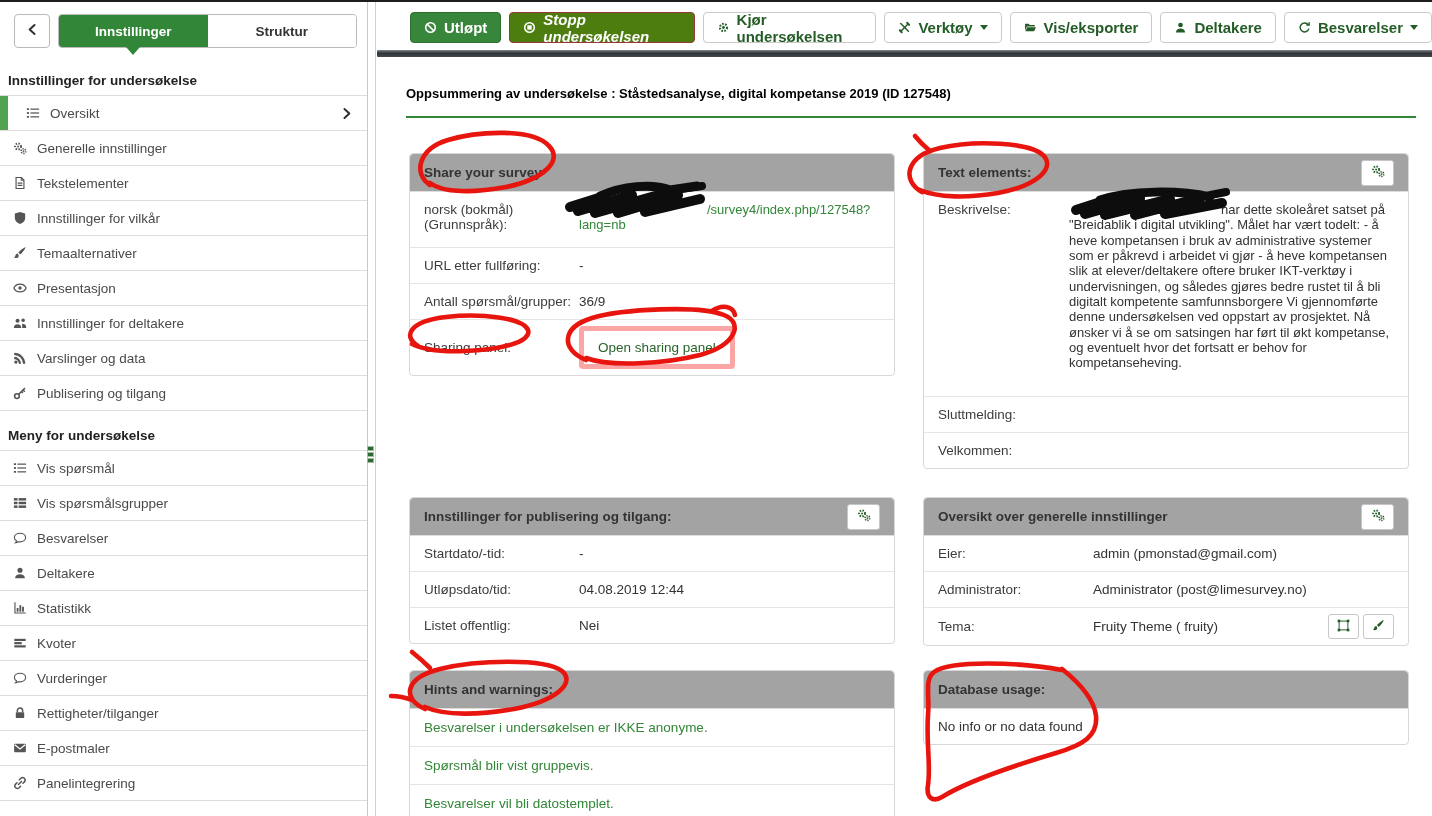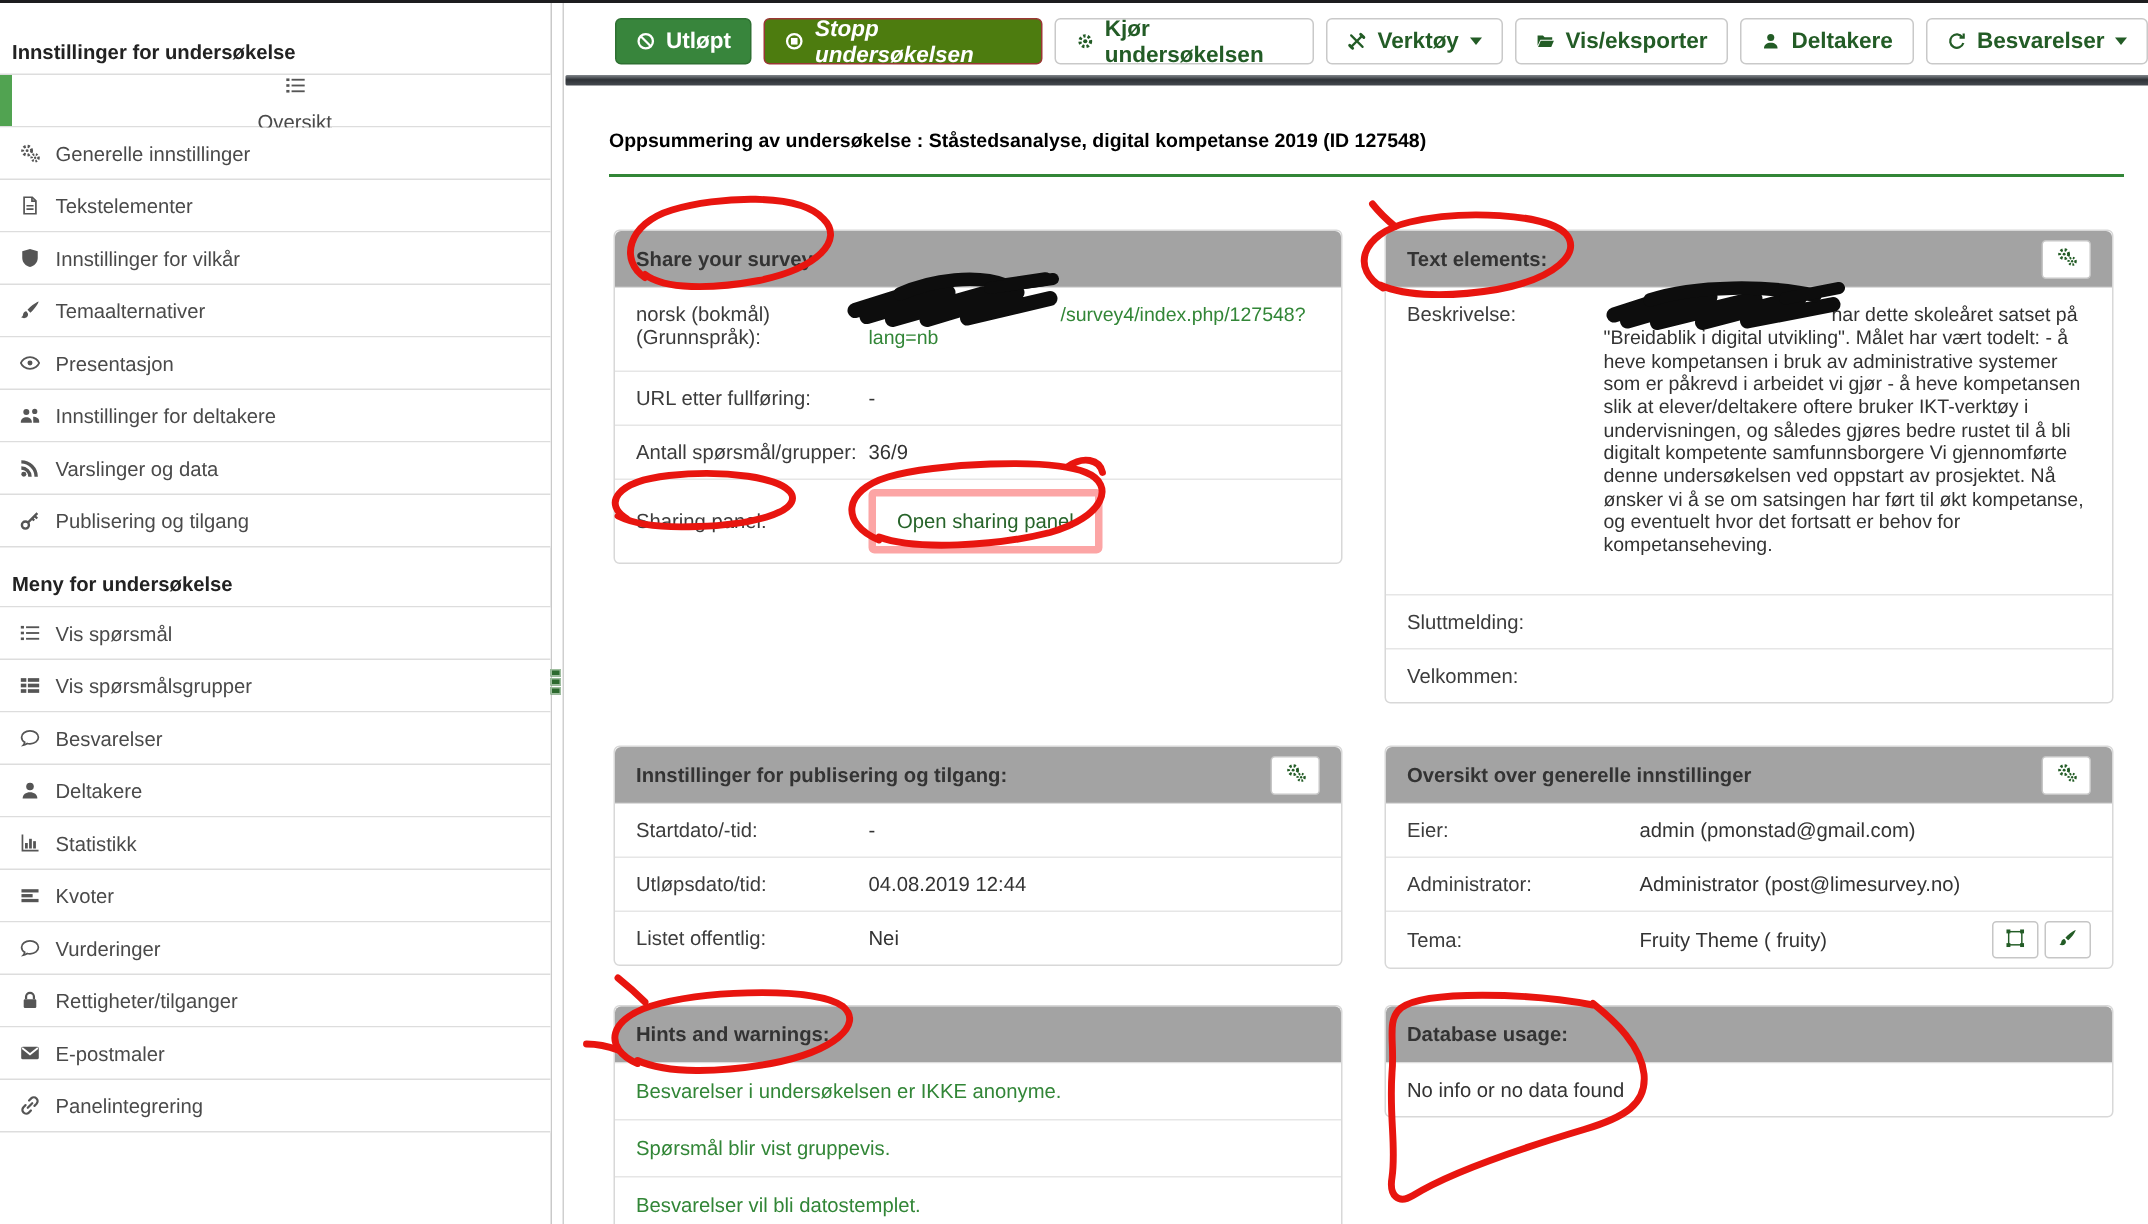--- a/index.html
+++ b/index.html
@@ -24,21 +24,21 @@
   .tab:last-child  { border-radius:0 3px 3px 0; }
   .tab.active { background:#328637; color:#fff; }
   .tab.active::after { content:""; position:absolute; left:50%; bottom:-8px; margin-left:-7px;
     border:7px solid transparent; border-top:8px solid #328637; border-bottom:none; }
   .side-heading { font-weight:bold; color:#222; margin:25px 0 7px 8px; font-size:13.5px; }
   .side-heading.second { margin-top:17px; }
   .side-list { border-top:1px solid #ddd; }
   .side-item { position:relative; height:35px; display:flex; align-items:center; gap:10px;
     padding-left:13px; border-bottom:1px solid #ddd; color:#4a4a4a; background:#fff; cursor:pointer; }
   .side-item .ic { color:#555; display:flex; flex:none; }
-  .side-item.active { padding-left:26px;flex-direction:column; }
+  .side-item.active { padding-left:26px; }
   .side-item.active::before { content:""; position:absolute; left:0; top:0; width:8px; height:100%; background:#51a351; }
   .side-item .chev { margin-left:auto; margin-right:14px; color:#2f2f2f; display:flex; }
   .grip { position:absolute; left:367px; top:446px; width:8px; z-index:6; }
   .grip i { display:block; width:7px; height:5px; background:#2d6a2f; margin-bottom:1px; border:1px solid #9dbd9d; }
 
   
   .main { position:absolute; left:375px; top:2px; width:1057px; height:814px; background:#fff;
     border-left:1px solid #cfcfcf; }
   .toolbar { position:absolute; left:34px; top:10px; display:flex; gap:8px; }
   .tbtn { height:31px; display:inline-flex; align-items:center; gap:7px; padding:0 13px;
@@ -79,20 +79,31 @@
 
   
   .annot { position:absolute; left:0; top:0; z-index:50; pointer-events:none; }
 </style>
 </head>
 <body>
 
 <div class="topline"></div>
 
 <div class="sidebar">
+  <div class="side-top">
+    <div class="back-btn">
+      <span class="ic"><svg viewBox="0 0 16 16" width="13" height="13">
+            <path d="M10.5 2.5 4.5 8l6 5.5" fill="none" stroke="currentColor" stroke-width="2.4" stroke-linecap="round" stroke-linejoin="round"></path>
+          </svg></span>
+    </div>
+    <div class="tab-group">
+      <div class="tab active">Innstillinger</div>
+      <div class="tab">Struktur</div>
+    </div>
+  </div>
 
   <div class="side-heading">Innstillinger for undersøkelse</div>
   <div class="side-list">
     <div class="side-item active">
       <span class="ic">
           <svg viewBox="0 0 16 16" width="14" height="14">
             <g fill="currentColor">
               <rect x="1" y="2.6" width="2.4" height="2"></rect>
               <rect x="5" y="2.9" width="10" height="1.4"></rect>
               <rect x="1" y="7" width="2.4" height="2"></rect>

